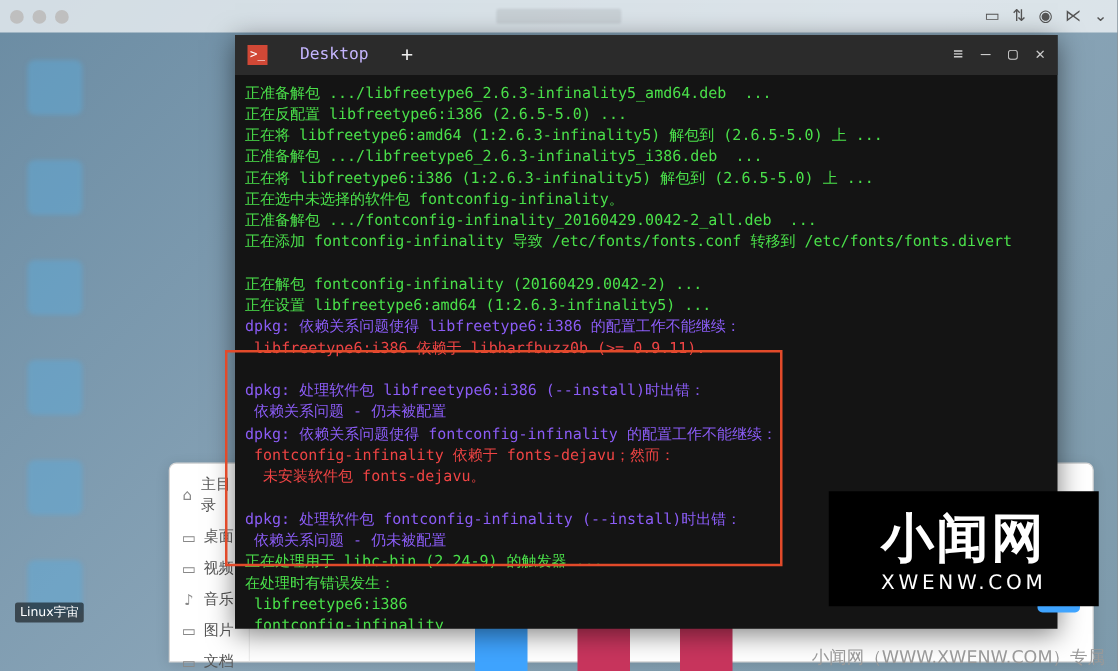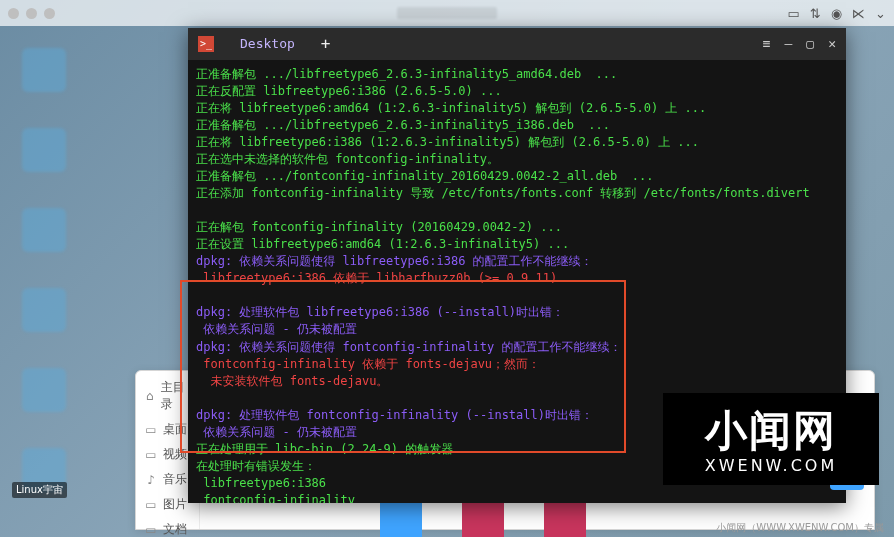--- a/index.html
+++ b/index.html
@@ -128,21 +128,21 @@
   display: flex; flex-direction: column;
   align-items: center; justify-content: center;
   z-index: 30;
 }
 .watermark .big { font-size: 42px; font-weight: bold; letter-spacing: 2px; }
 .watermark .url { font-size: 16px; letter-spacing: 3px; margin-top: -3px;}
 
 .footer-wm {
   position: absolute;
   right: 10px; bottom: 2px;
-  font-size: 10px; color: #999;
+  font-size: 14px; color: #999;
   z-index: 10;
 }
 .badge {
   position: absolute;
   right: 30px; top: 456px;
   width: 34px; height: 34px;
   background: #3fa4ff; border-radius: 4px;
   z-index: 5;
 }
 </style>

